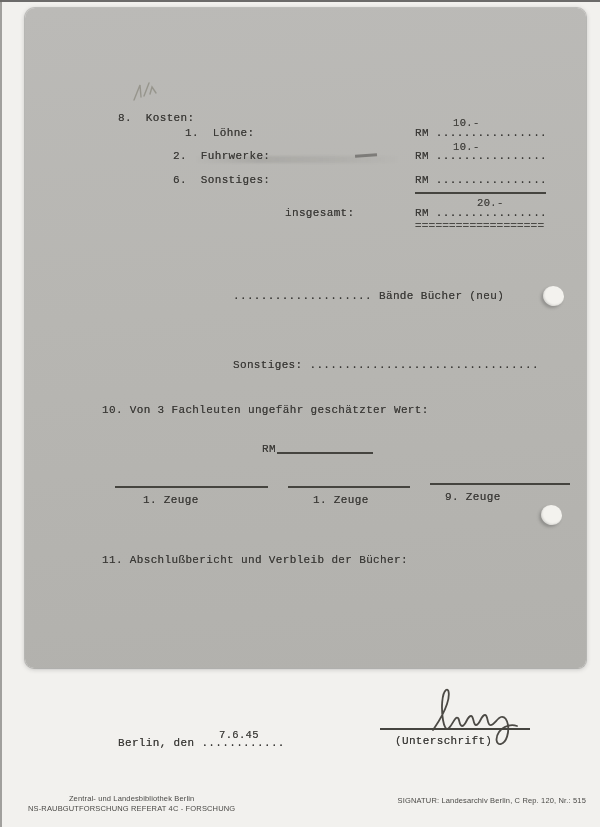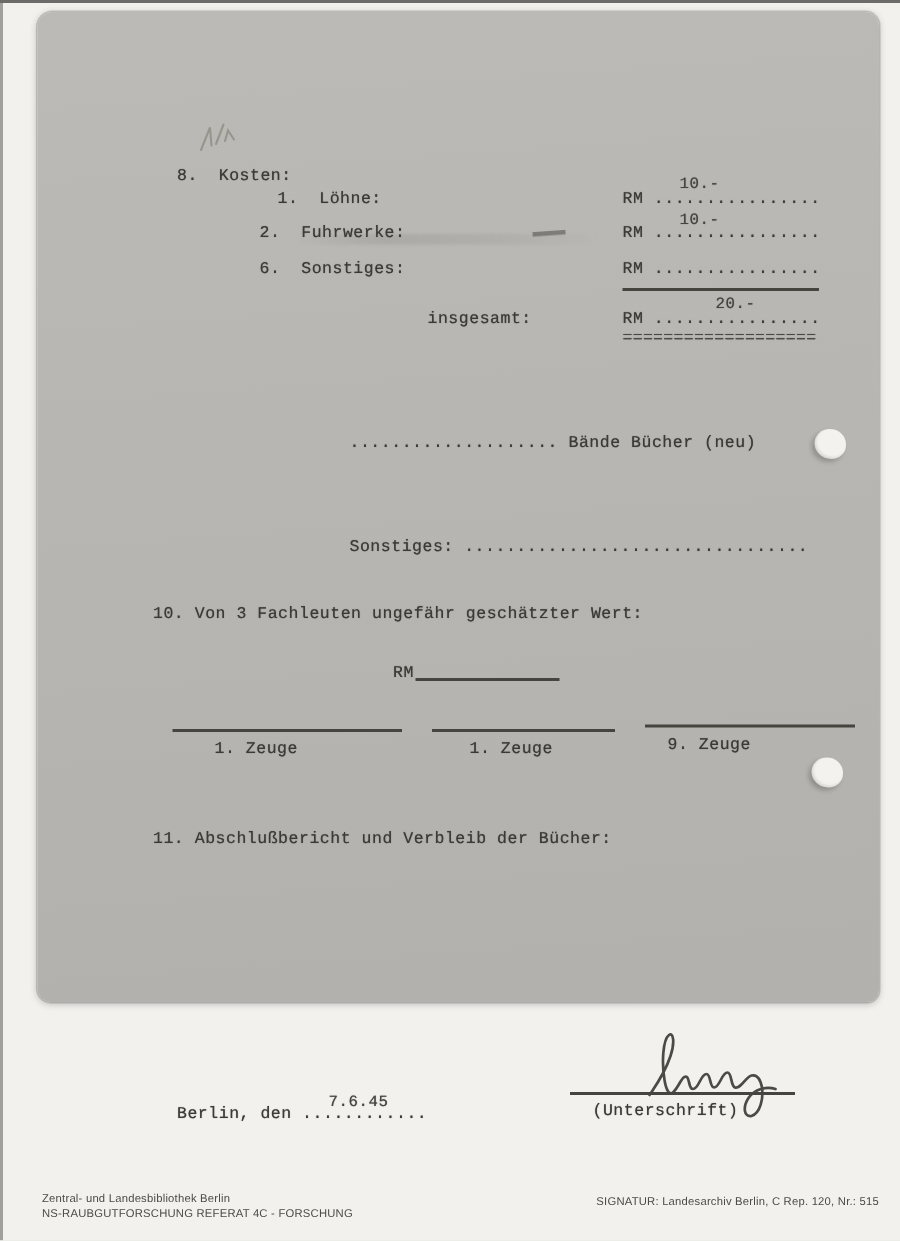--- a/index.html
+++ b/index.html
@@ -22,21 +22,21 @@
           filter:blur(1px);}
   .smudge-dash{position:absolute;left:330px;top:146px;width:22px;height:2.5px;
           background:rgba(55,54,50,.45);transform:rotate(-4deg);filter:blur(.4px);}
   .hole{position:absolute;width:21px;height:20px;border-radius:48% 52% 46% 54%;background:#f3f2ee;
         box-shadow:-2px 2px 3px rgba(40,40,38,.25), inset 1px -1px 2px rgba(0,0,0,.12);}
   .hole1{left:518px;top:278px;}
   .hole2{left:516px;top:497px;}
   .mark-svg{position:absolute;left:103px;top:70px;}
   .sig-svg{position:absolute;left:378px;top:674px;}
   .footer-note{position:absolute;font-size:7.5px;line-height:9.5px;color:#4b4a47;letter-spacing:.15px;}
-  .footer-left{left:28px;top:794px;}
+  .footer-left{left:28px;top:794px;text-align:center;}
   .footer-right{right:14px;top:796px;text-align:right;}
   
   .s8-head{left:93px;top:104px;}
   .s8-r1-label{left:160px;top:119px;} .s8-r1-field{left:390px;top:119px;} .s8-r1-val{left:428px;top:109px;}
   .s8-r2-label{left:148px;top:142px;} .s8-r2-field{left:390px;top:142px;} .s8-r2-val{left:428px;top:133px;}
   .s8-r3-label{left:148px;top:166px;} .s8-r3-field{left:390px;top:166px;}
   .s8-rule{left:390px;top:184px;width:131px;}
   .s8-total-label{left:260px;top:199px;} .s8-total-field{left:390px;top:199px;} .s8-total-val{left:452px;top:189px;}
   .s8-dblrule{left:390px;top:212px;}
   

